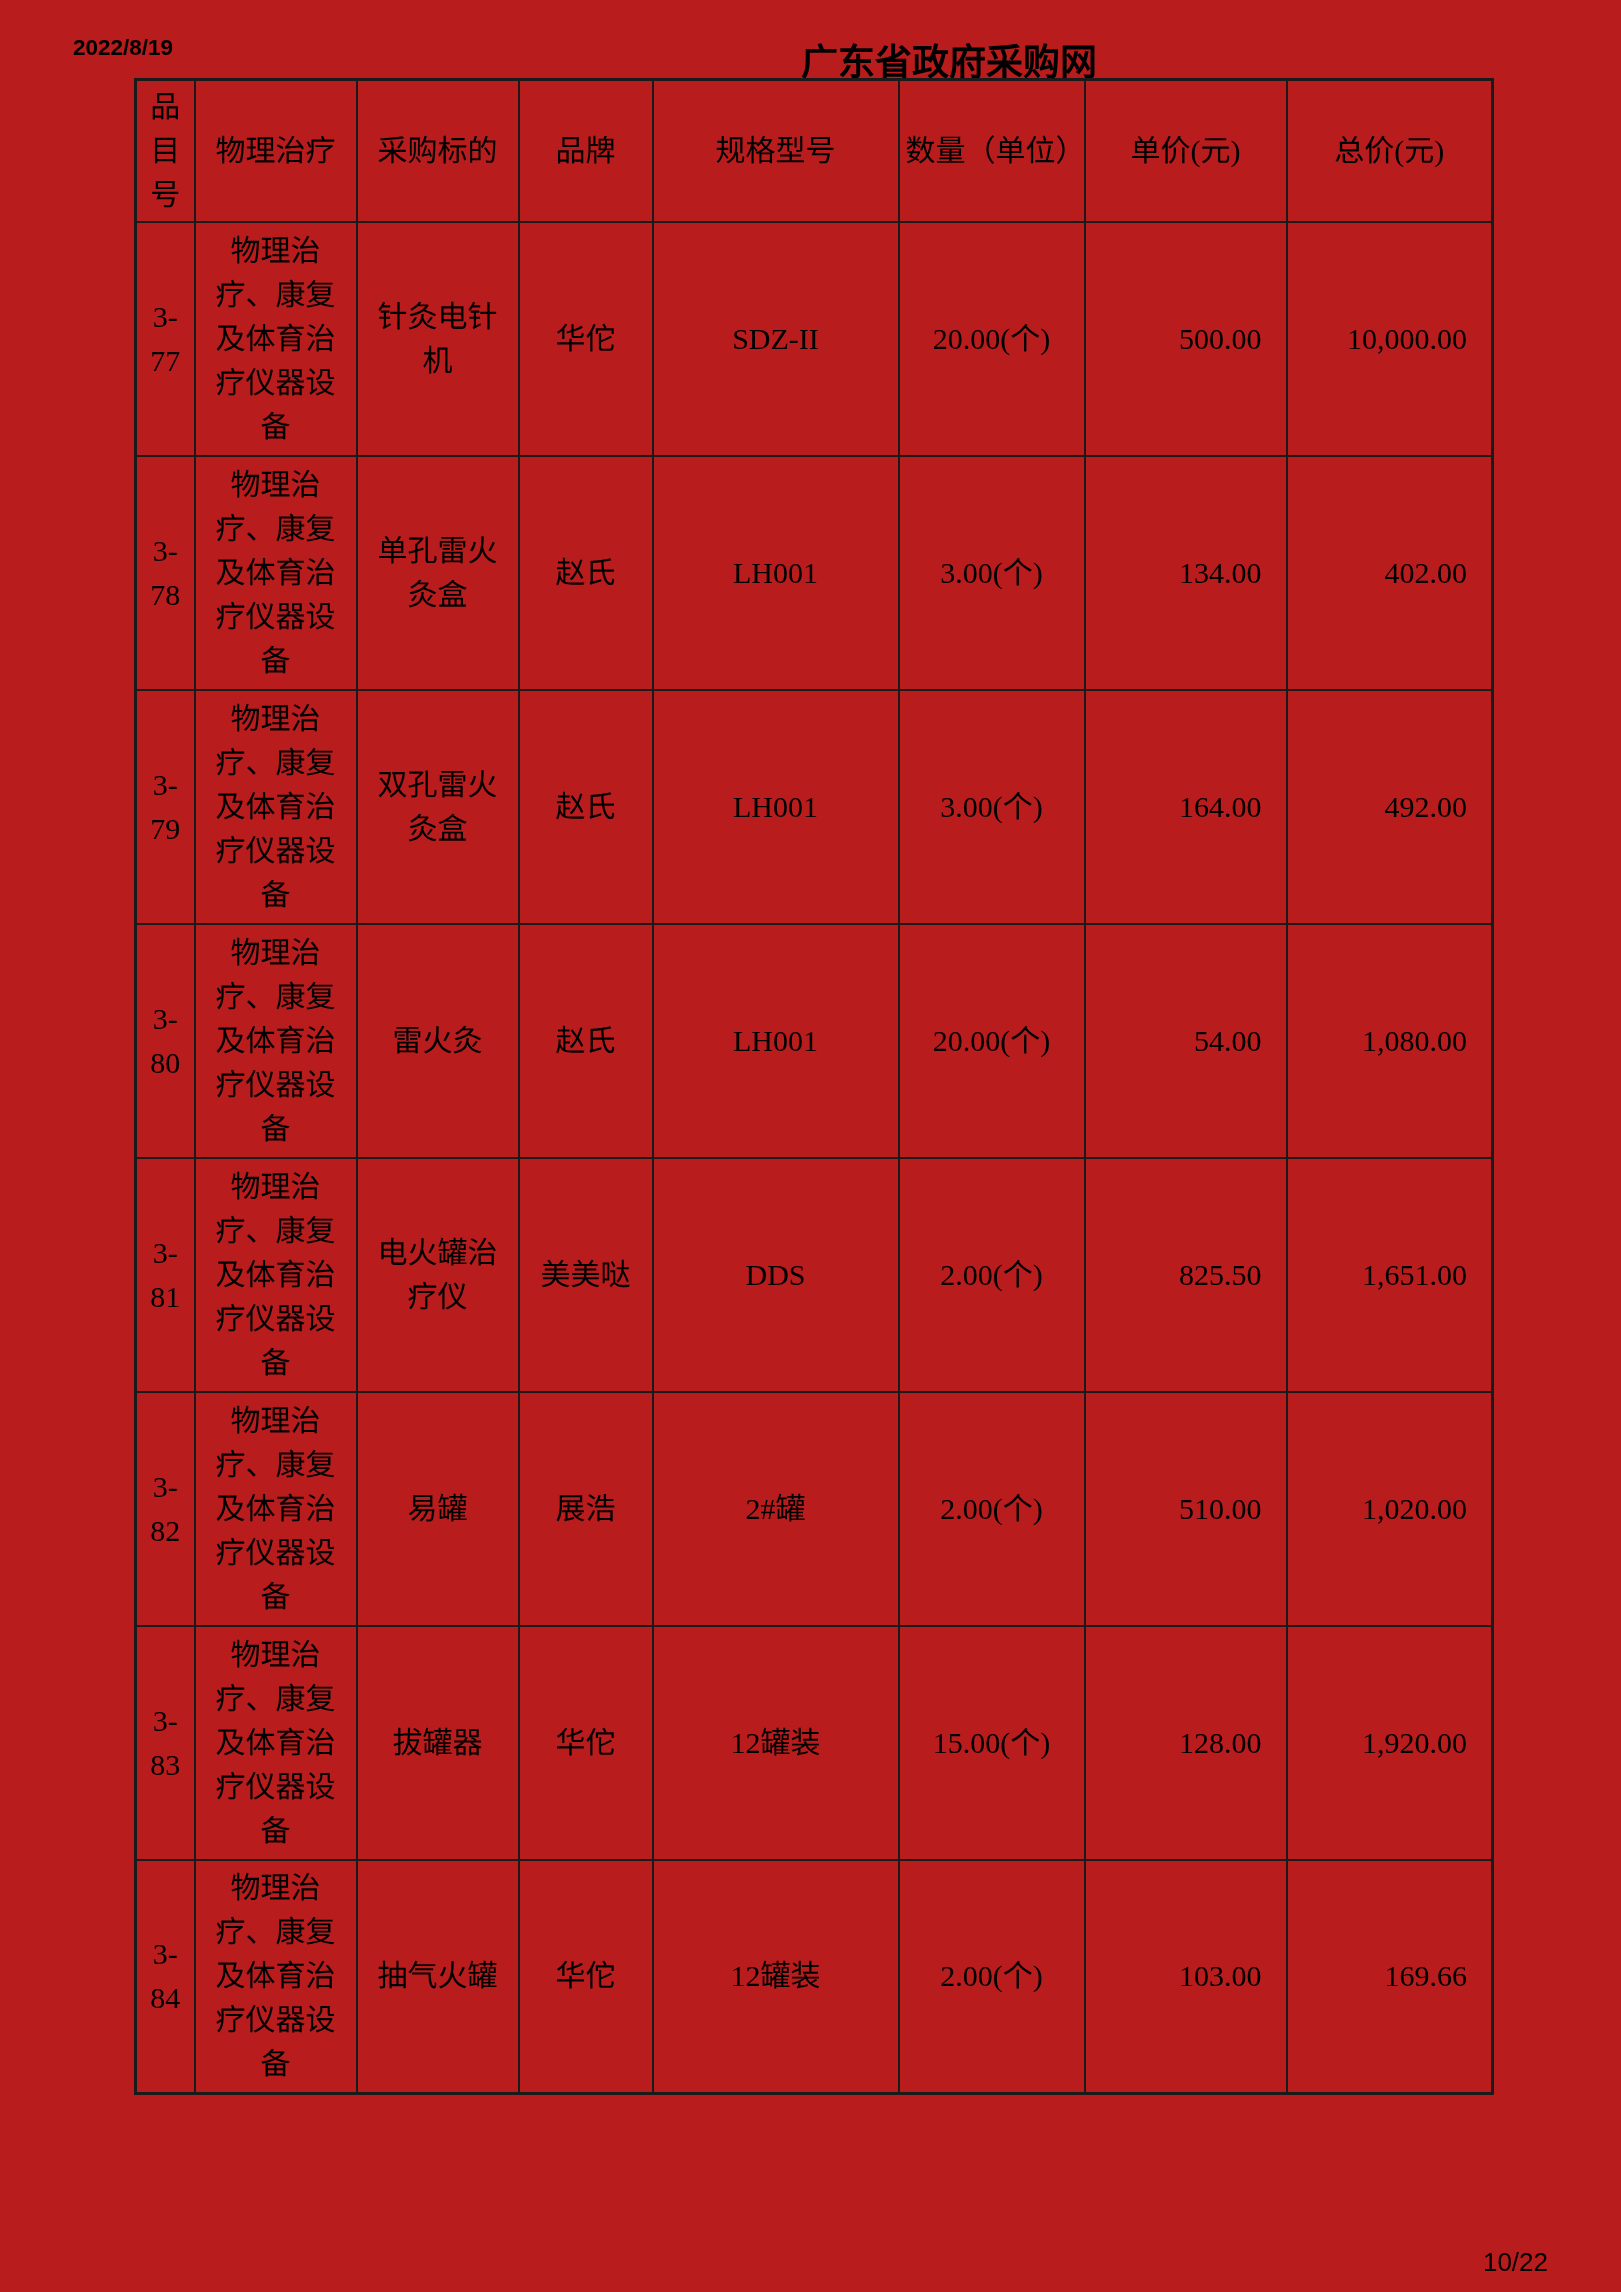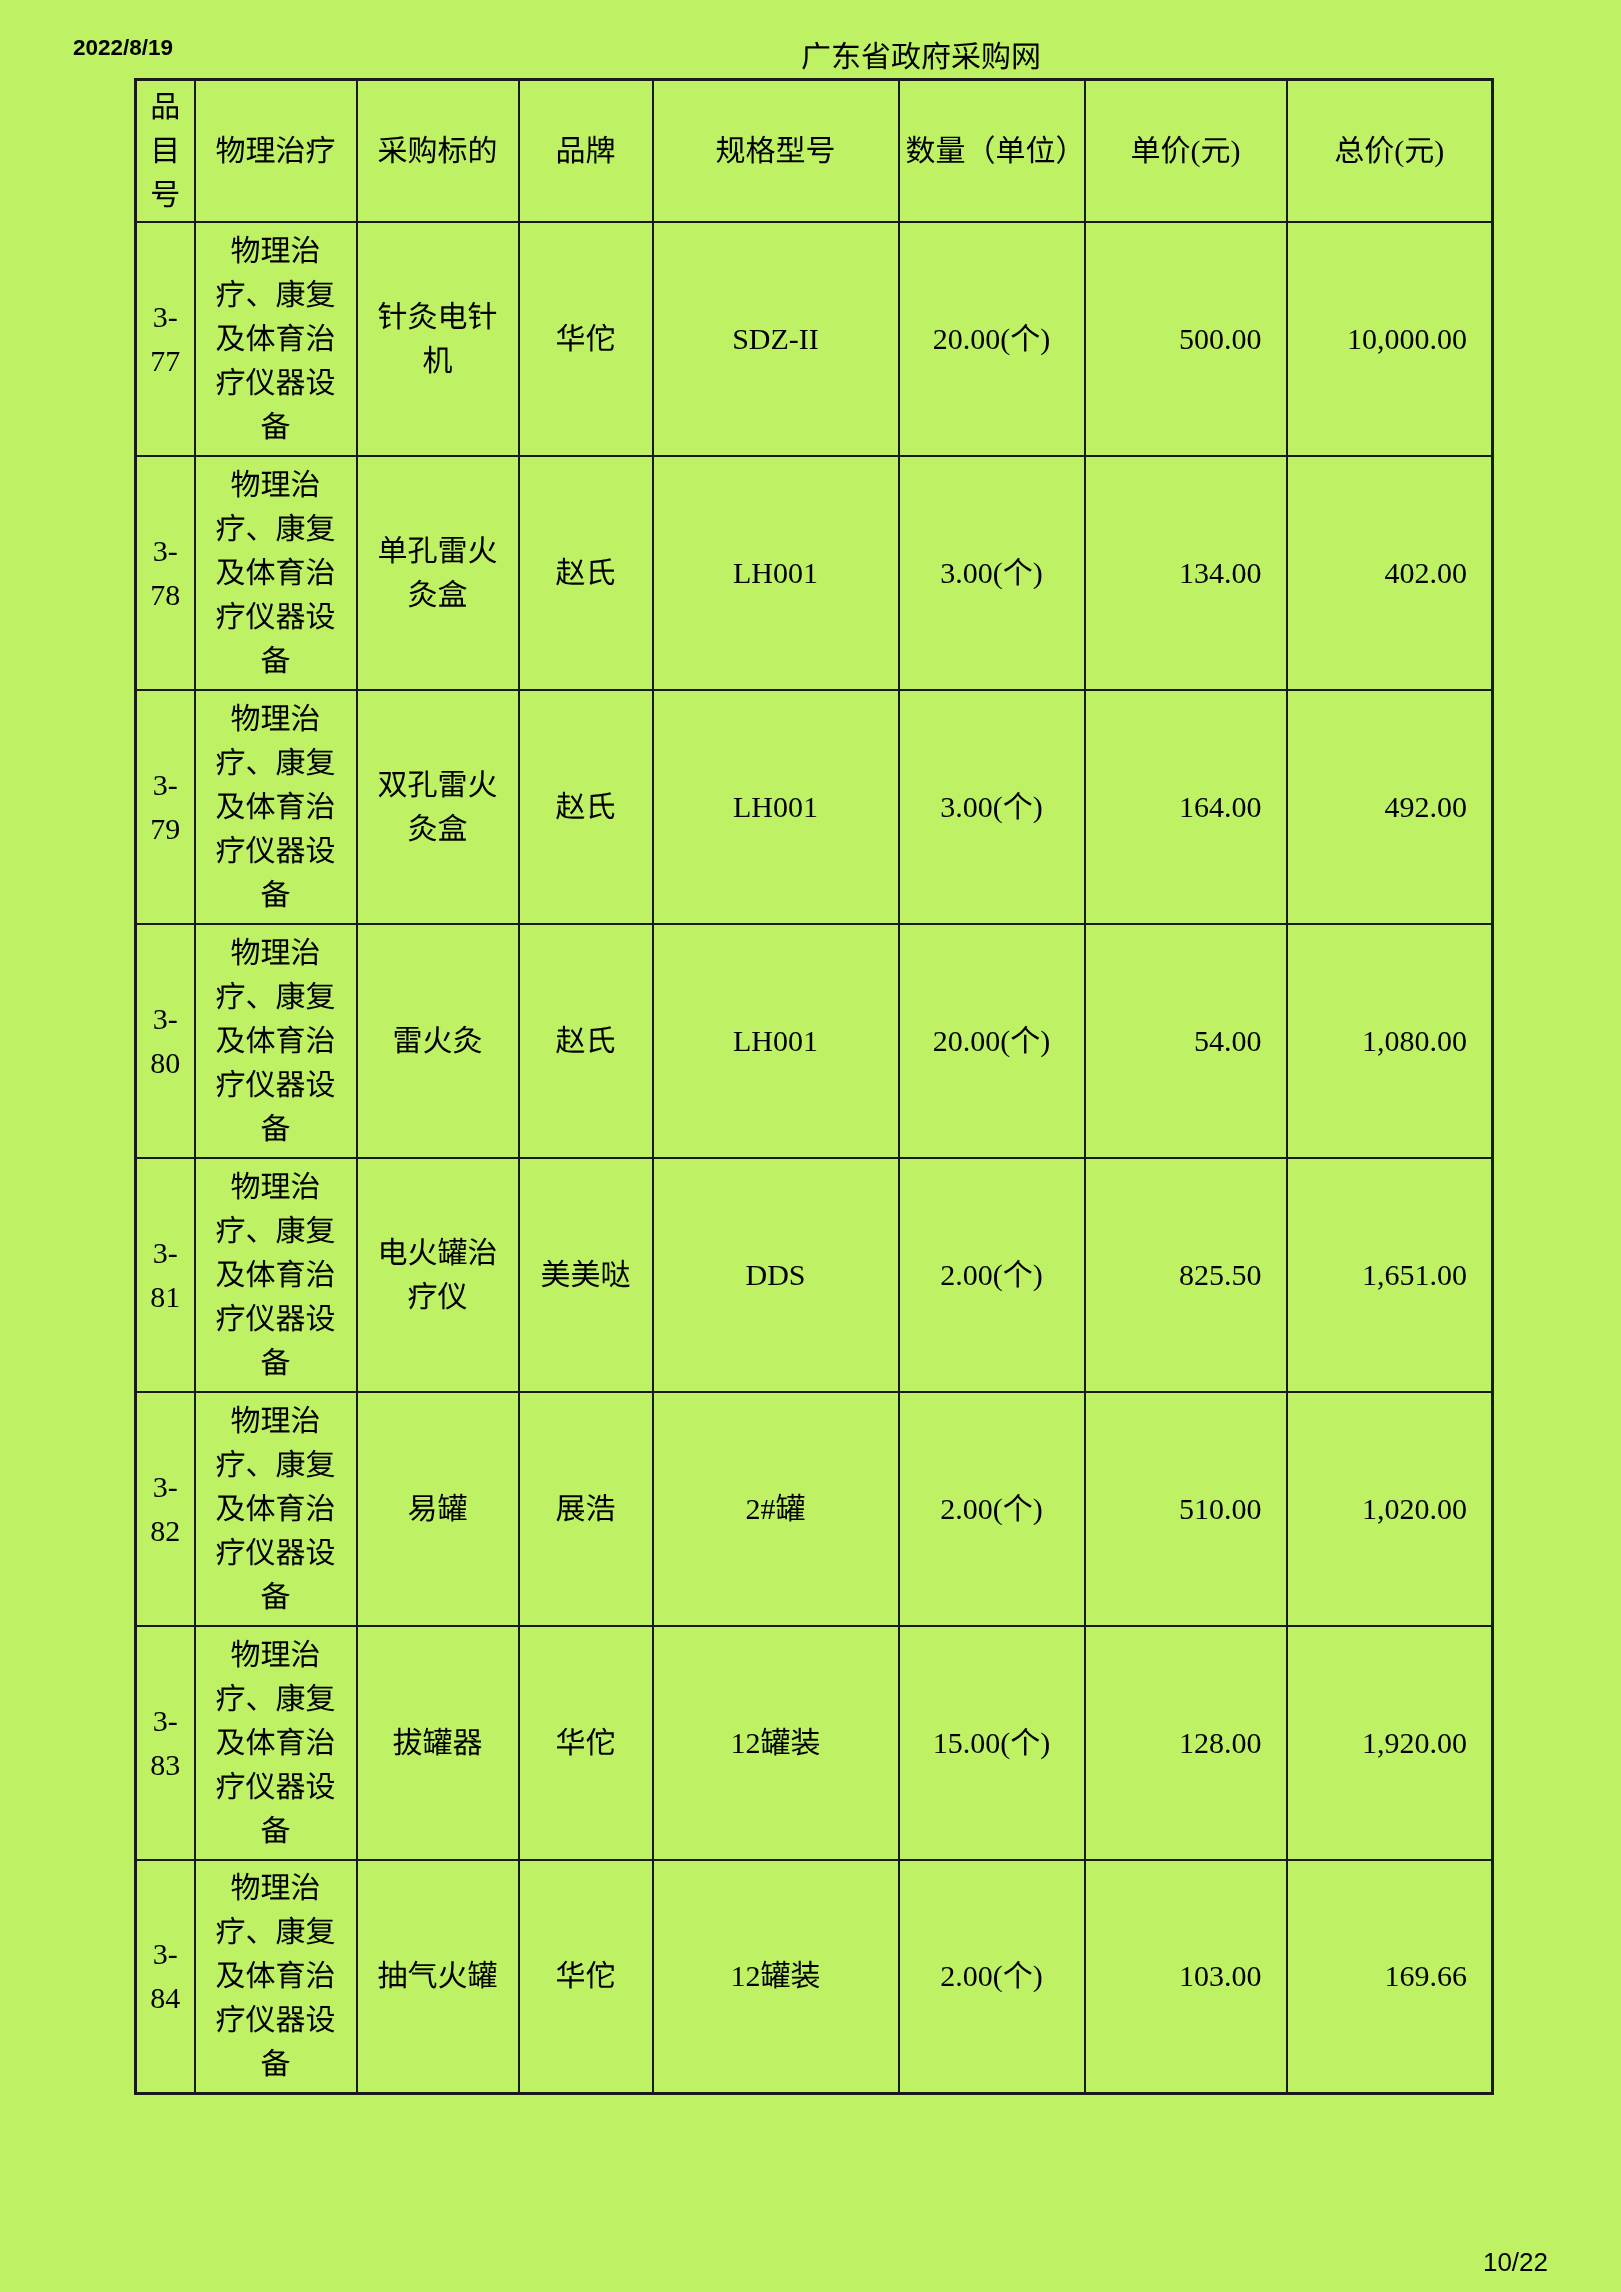--- a/index.html
+++ b/index.html
@@ -1,31 +1,31 @@
 <!DOCTYPE html>
 <html lang="zh-CN"><head>
 <meta charset="utf-8">
 <style>
   html, body { margin: 0; padding: 0; background: #ffffff; }
   .page {
     position: relative;
     width: 1621px;
     height: 2293px;
-    background: #bef264;
+    background: #b91c1c;
     color: #000;
     font-family: "Liberation Serif", "DejaVu Serif", serif;
   }
   .print-meta {
     position: absolute;
     font-family: "Liberation Sans", "DejaVu Sans", sans-serif;
     color: #000;
     white-space: nowrap;
   }
   .print-date  { left: 73px;  top: 35px; font-size: 22.5px; font-weight: 600; }
-  .site-title  { left: 801px; top: 32px; font-size: 30px; font-weight: 400; }
+  .site-title  { left: 801px; top: 32px; font-size: 37px; font-weight: 700; }
   .footer-url  { left: 73px;  top: 2247px; font-size: 21.6px; font-weight: 400; }
   .page-number { right: 73px; top: 2247px; font-size: 26px; font-weight: 400; }
 
   table.grid {
     position: absolute;
     left: 134px;
     top: 78px;
     width: 1357px;
     table-layout: fixed;
     border-collapse: collapse;

